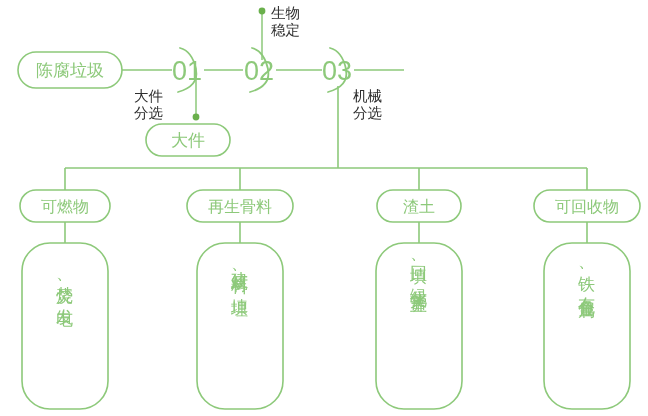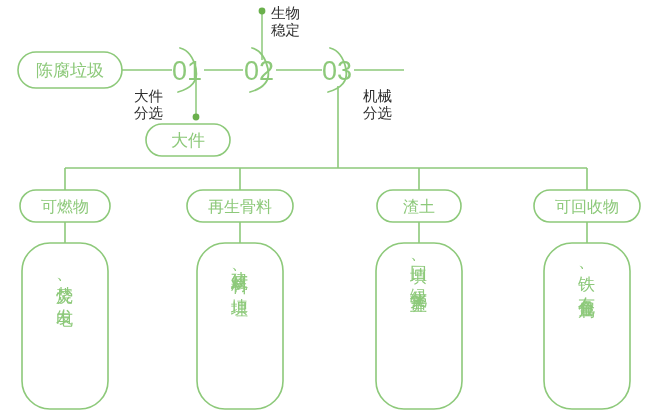--- a/index.html
+++ b/index.html
@@ -162,21 +162,21 @@
   <div class="stage-label" style="left:134px; top:88px; text-align:left;">
     <div>大件</div>
     <div>分选</div>
   </div>
 
   <div class="stage-label" style="left:271px; top:5px; text-align:left;">
     <div>生物</div>
     <div>稳定</div>
   </div>
 
-  <div class="stage-label" style="left:363px; top:88px; text-align:left;">
+  <div class="stage-label" style="left:353px; top:88px; text-align:left;">
     <div>机械</div>
     <div>分选</div>
   </div>
 
   <div class="vbox-label" style="left:54px; top:272px; height:110px;">焚烧、发电</div>
 
   <div class="vbox-label" style="left:229px; top:258px; height:138px;">建筑材料、填埋</div>
 
   <div class="vbox-label" style="left:408px; top:252px; height:152px;">回填、绿化营养土</div>
 

